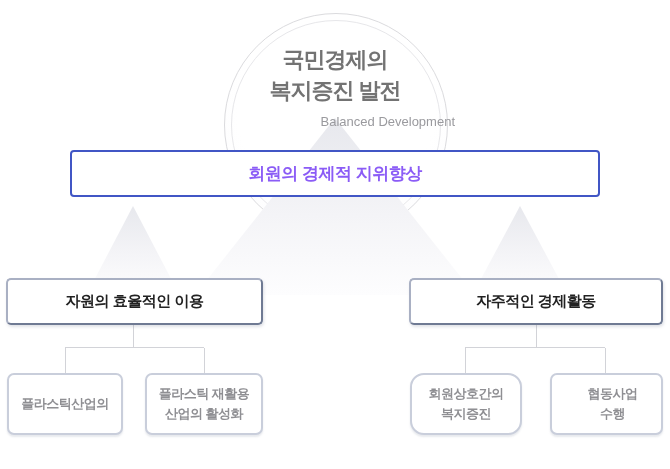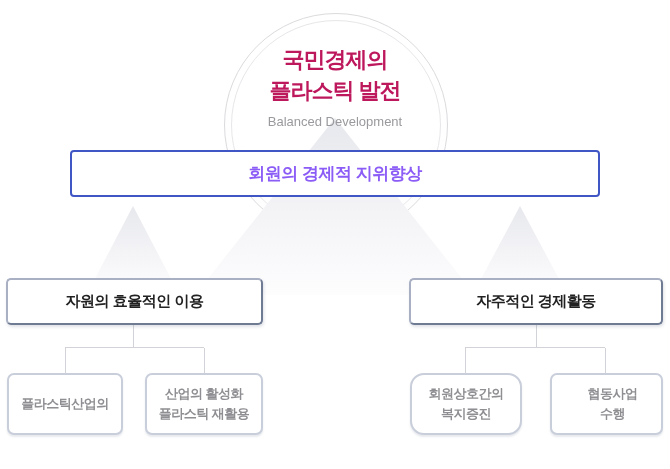--- a/index.html
+++ b/index.html
@@ -25,24 +25,24 @@
     clip-path:polygon(50% 0, 0 100%, 100% 100%);
     background:linear-gradient(to bottom, #e7e8ed 0%, #f4f4f7 55%, #fdfdfe 100%);
   }
   .tri-mid   { left:195px; top:118px; width:280px; height:177px; }
   .tri-left  { left:88px;  top:206px; width:90px;  height:86px; }
   .tri-right { left:474px; top:206px; width:92px;  height:86px; }
 
   
   .vision { position:absolute; left:215px; top:44px; width:240px; text-align:center; z-index:3; }
   .vision-line {
-    font-size:22px; font-weight:bold; color:#be185d;
+    font-size:22px; font-weight:bold; color:#737373;
     line-height:31px; letter-spacing:-1px;
   }
-  .vision-sub { margin-top:8px; font-size:13px; color:#9a9a9e; letter-spacing:0; }
+  .vision-sub { margin-top:8px; font-size:13px; color:#9a9a9e; letter-spacing:0;text-align:right; }
 
   
   .goal {
     position:absolute; left:70px; top:150px; width:530px; height:47px;
     box-sizing:border-box; background:#ffffff;
     border:2px solid #4156c5; border-radius:4px; z-index:4;
     display:flex; align-items:center; justify-content:center;
     font-size:17px; font-weight:bold; color:#8b5cf6; letter-spacing:-0.5px;
   }
 
@@ -84,21 +84,21 @@
   <div class="circle">
     <div class="circle-inner"></div>
   </div>
 
   <div class="tri tri-mid"></div>
   <div class="tri tri-left"></div>
   <div class="tri tri-right"></div>
 
   <div class="vision">
     <div class="vision-line">국민경제의</div>
-    <div class="vision-line">플라스틱 발전</div>
+    <div class="vision-line">복지증진 발전</div>
     <div class="vision-sub">Balanced Development</div>
   </div>
 
   <div class="goal">회원의 경제적 지위향상</div>
 
   <div class="strategy strategy-right">자주적인 경제활동</div>
   <div class="strategy strategy-left">자원의 효율적인 이용</div>
 
   <div class="line" style="left:133px; top:325px; width:1px; height:22px;"></div>
   <div class="line" style="left:65px;  top:347px; width:139px; height:1px;"></div>
@@ -107,22 +107,22 @@
 
   <div class="line" style="left:536px; top:325px; width:1px; height:22px;"></div>
   <div class="line" style="left:465px; top:347px; width:140px; height:1px;"></div>
   <div class="line" style="left:465px; top:348px; width:1px; height:25px;"></div>
   <div class="line" style="left:605px; top:348px; width:1px; height:25px;"></div>
 
   <div class="leaf leaf-1">
     <span>플라스틱산업의</span>
   </div>
   <div class="leaf leaf-2">
+    <span>플라스틱 재활용</span>
     <span>산업의 활성화</span>
-    <span>플라스틱 재활용</span>
   </div>
   <div class="leaf leaf-3">
     <span>회원상호간의</span>
     <span>복지증진</span>
   </div>
   <div class="leaf leaf-4">
     <span>협동사업</span>
     <span>수행</span>
   </div>
 

